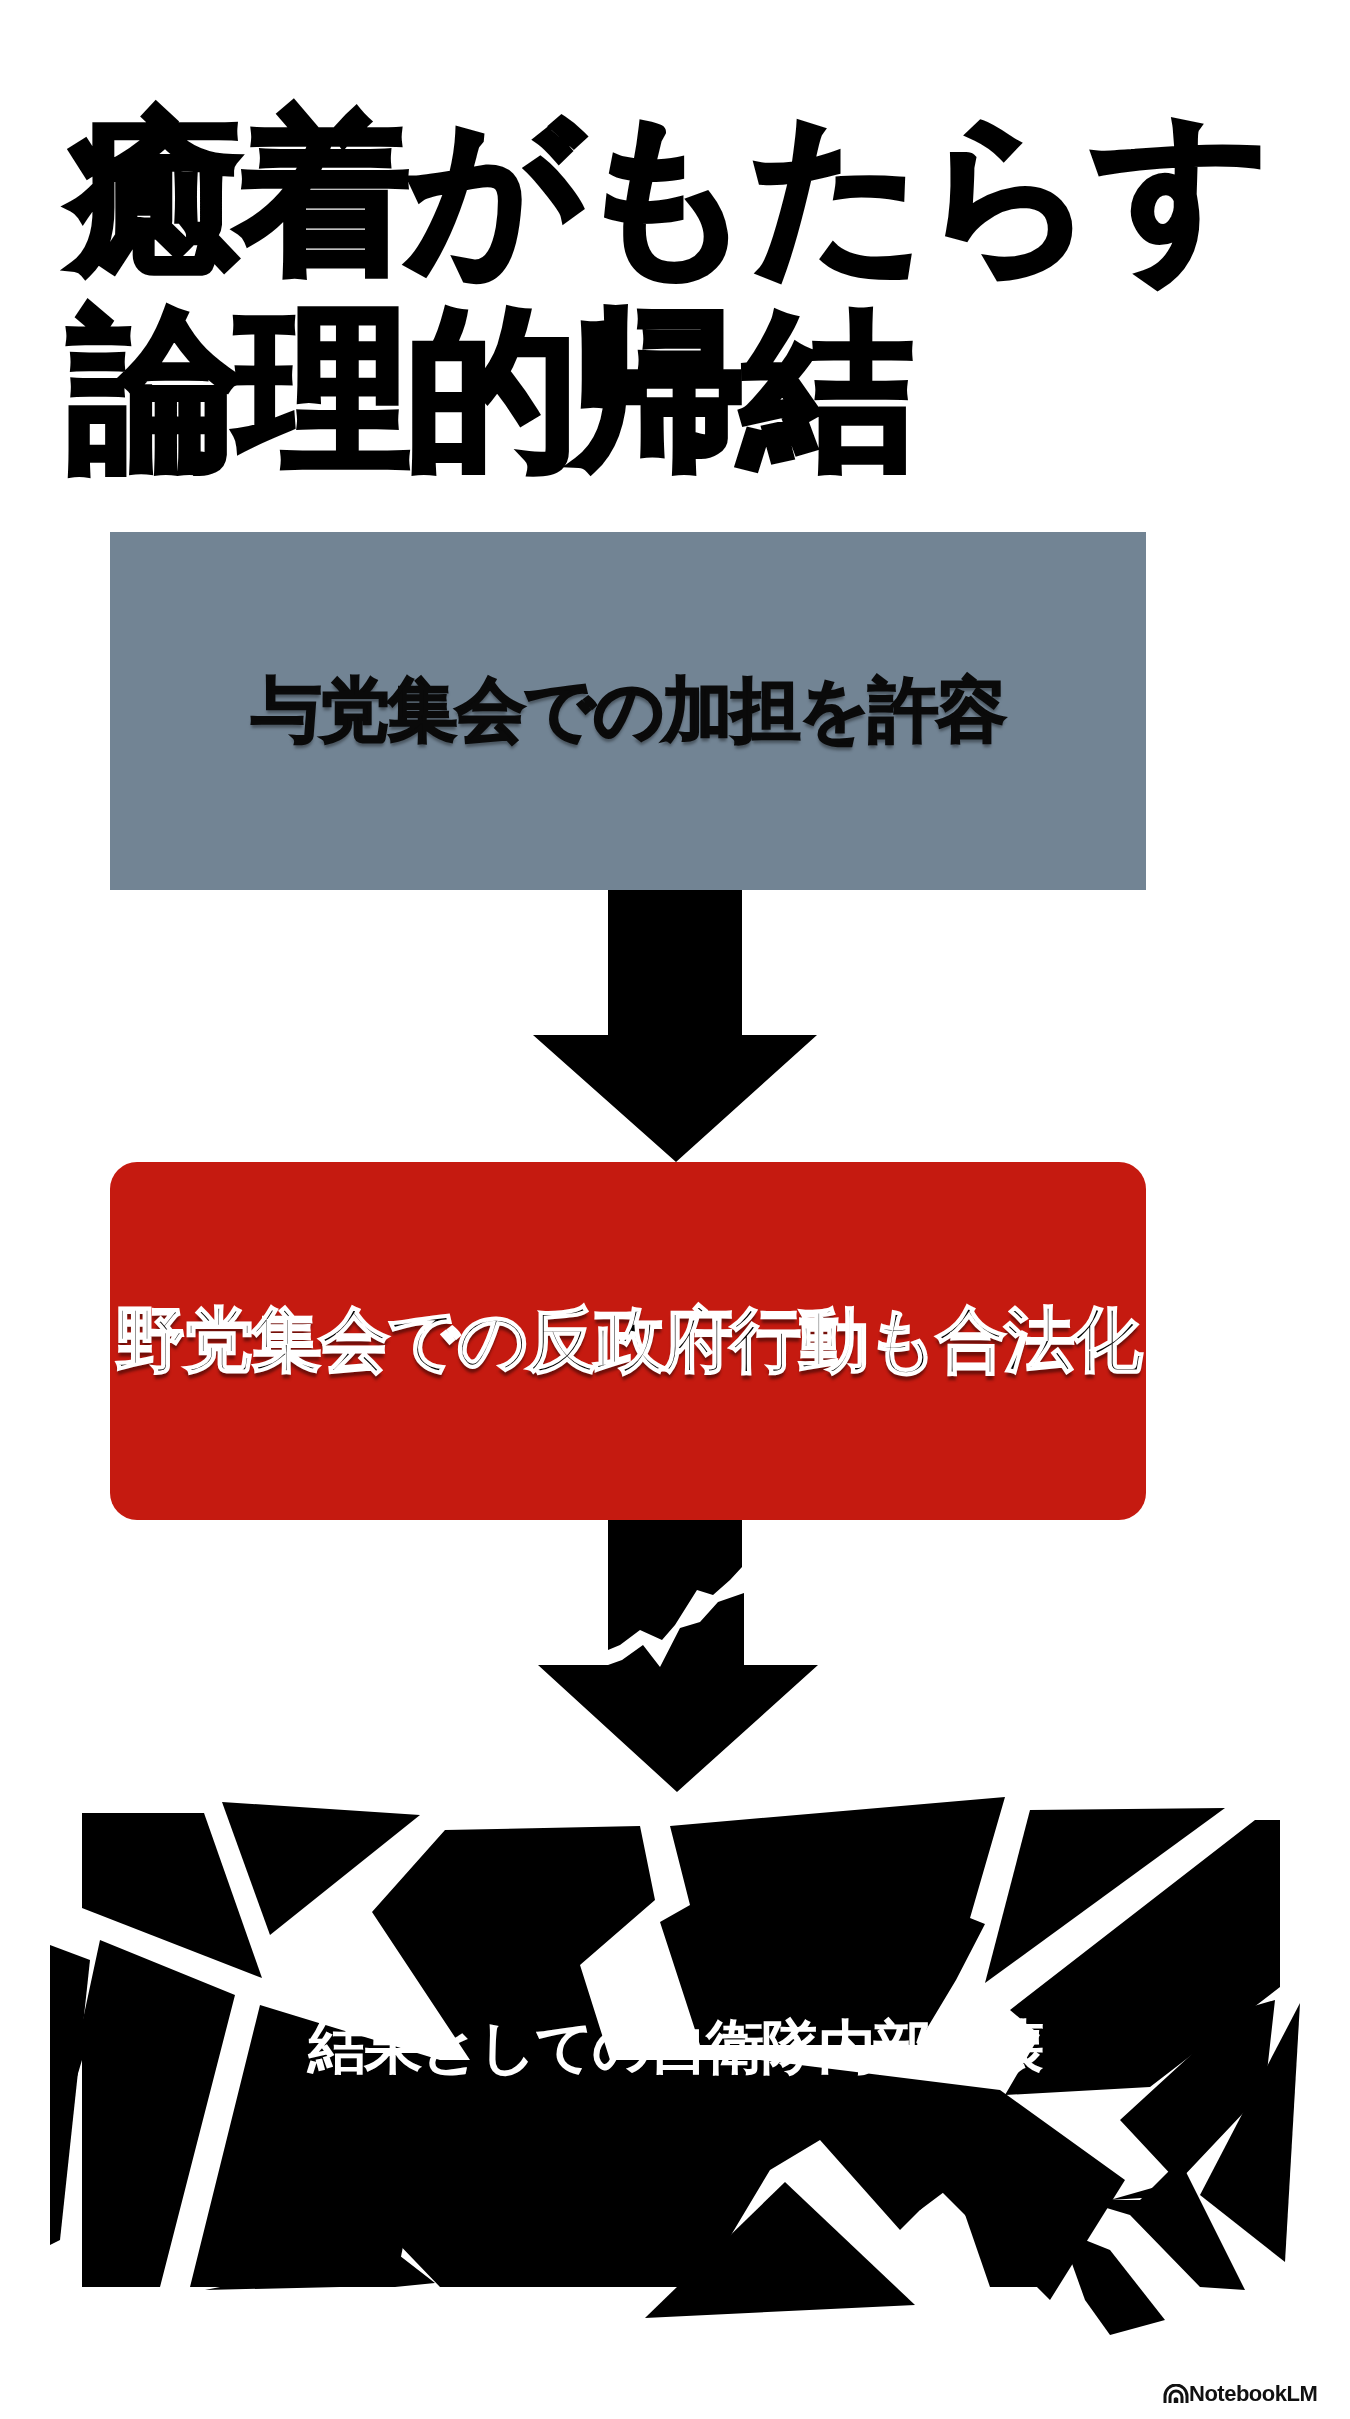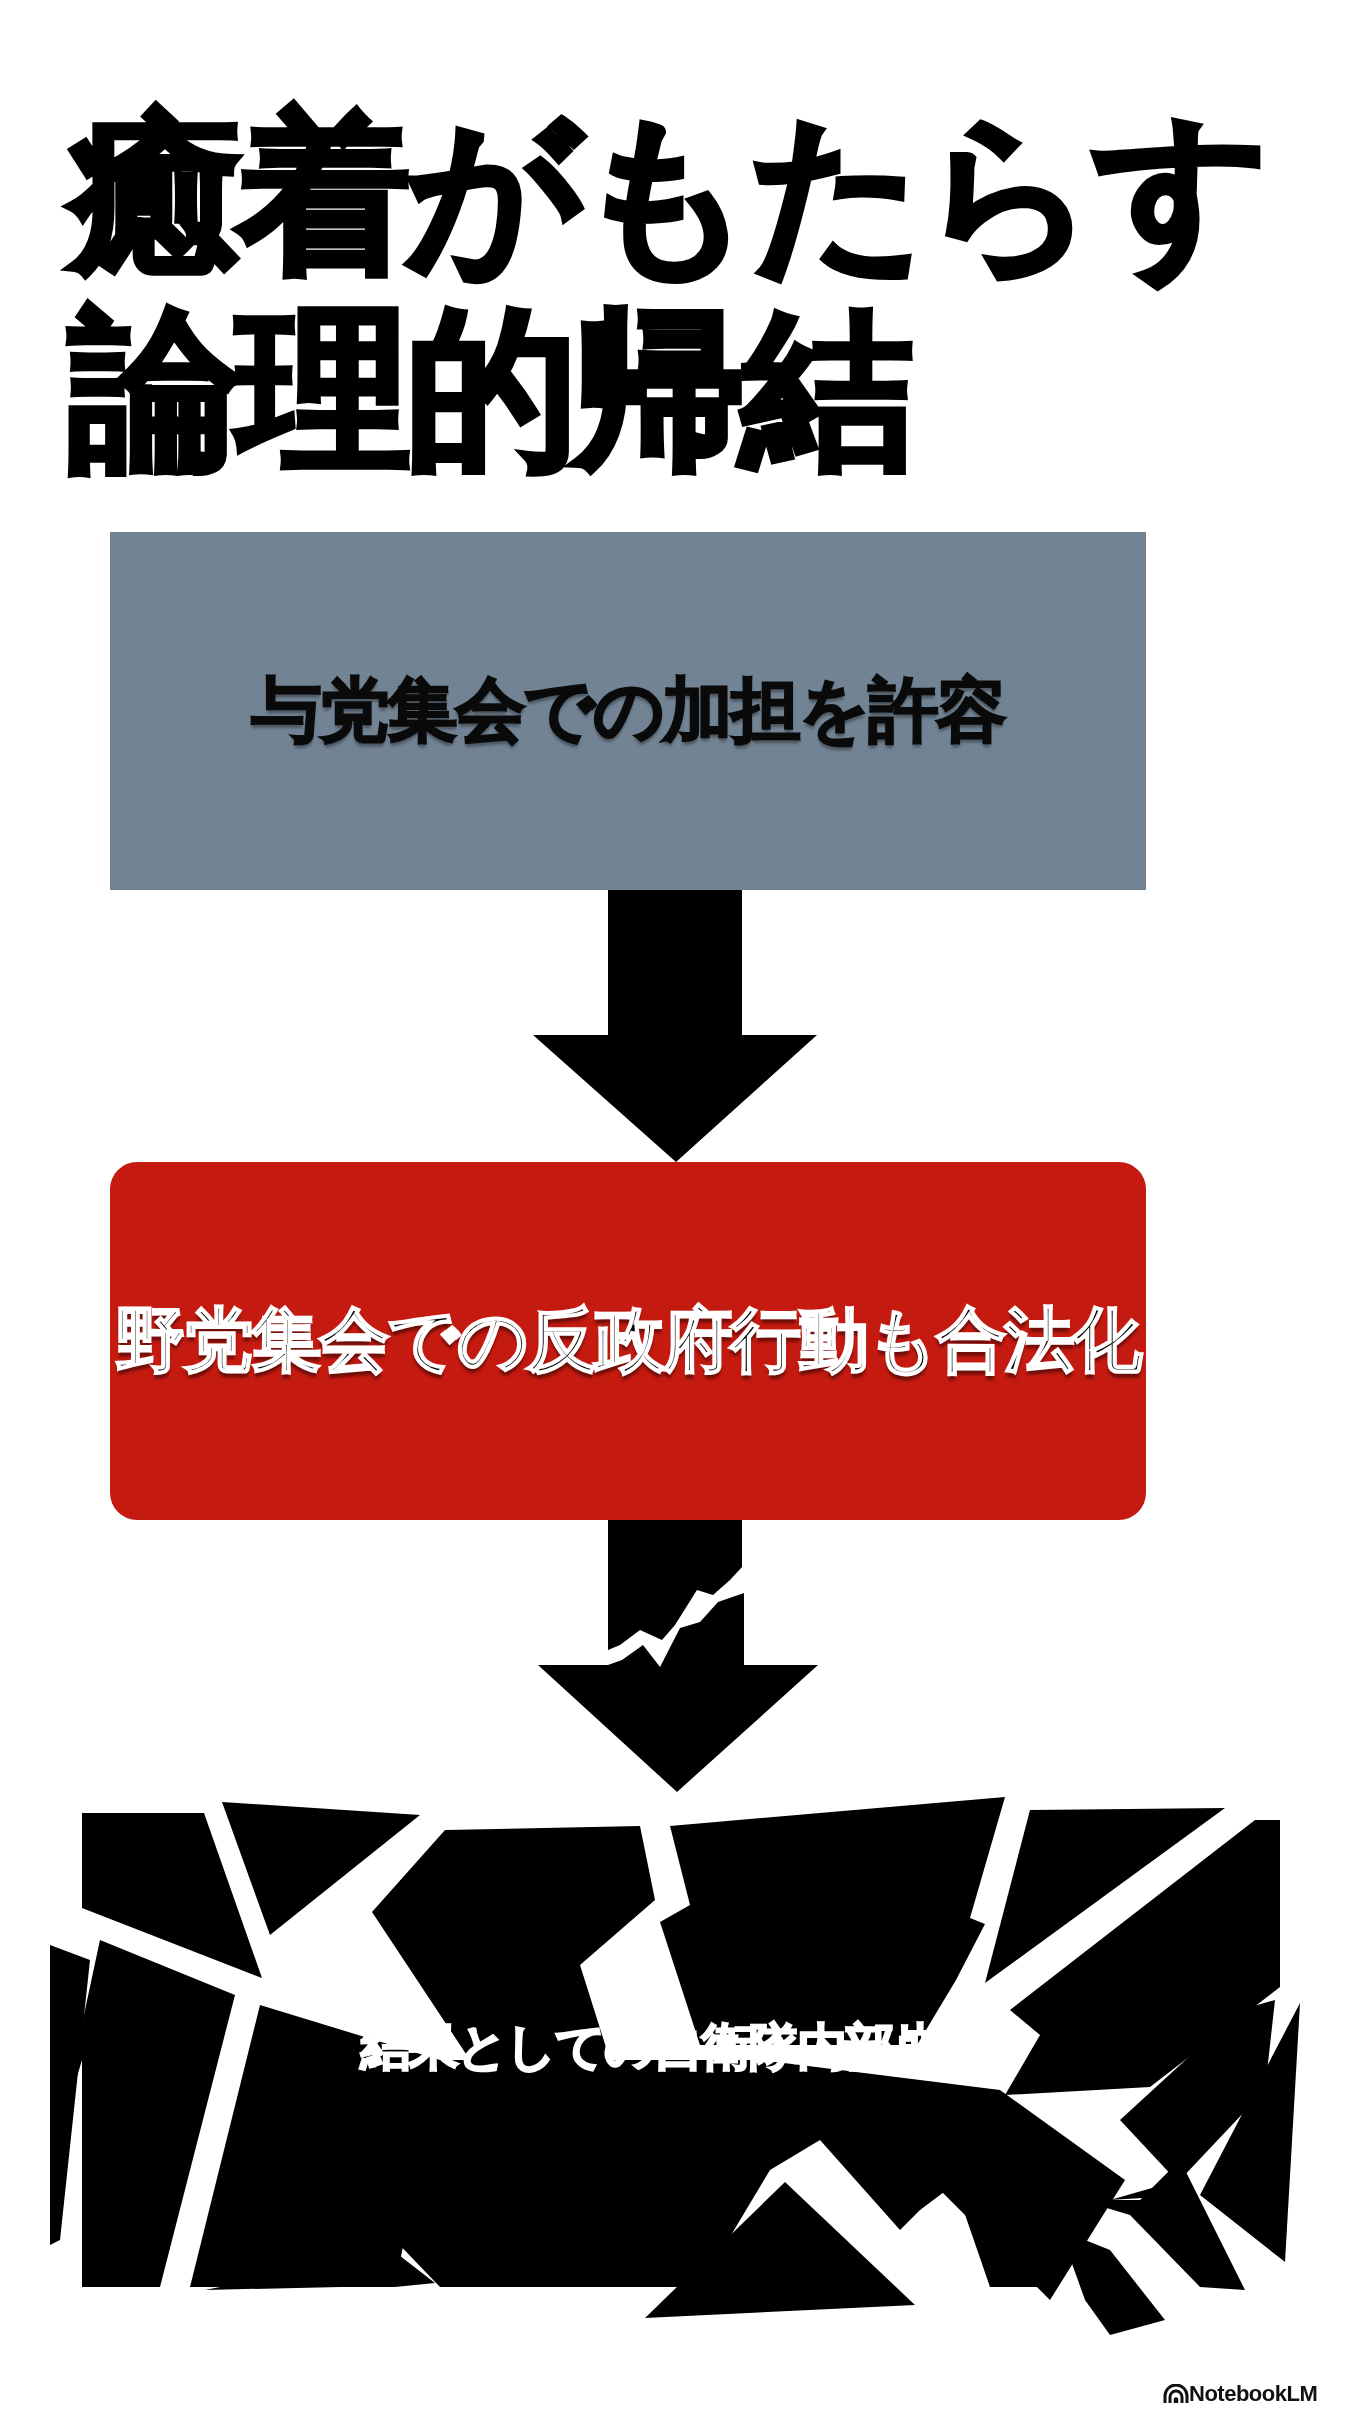--- a/index.html
+++ b/index.html
@@ -18,21 +18,21 @@
     font-weight: 900; font-size: 70px; letter-spacing: -2px; white-space: nowrap; margin-left: 40px;
   }
   .box-gray { top: 532px; height: 358px; background: #728494; color: #0a0a0a;
               -webkit-text-stroke: 2px #0a0a0a; text-shadow: 0 4px 3px rgba(0,0,0,0.35); }
   .box-red { top: 1162px; height: 358px; background: #C51A10; color: #000000;
              -webkit-text-stroke: 2px #ffffff; text-shadow: 0 5px 3px rgba(0,0,0,0.45); border-radius: 27px; }
   svg.layer { position: absolute; left: 0; top: 0; }
   .result-text {
     position: absolute; left: 0; width: 1350px; top: 2005px; height: 85px;
     display: flex; align-items: center; justify-content: center;
-    color: #ffffff; font-weight: 700; font-size: 50px; letter-spacing: -2px;
+    color: #ffffff; font-weight: 400; font-size: 58px; letter-spacing: -2px;
     -webkit-text-stroke: 2px #ffffff; white-space: nowrap;
   }
   .watermark {
     position: absolute; left: 1163px; top: 2380px; height: 28px;
     display: flex; align-items: center; 
     font-family: "Liberation Sans", sans-serif; font-size: 22px; font-weight: 700;
     color: #111; letter-spacing: -0.5px;
   }
 </style>
 </head>

